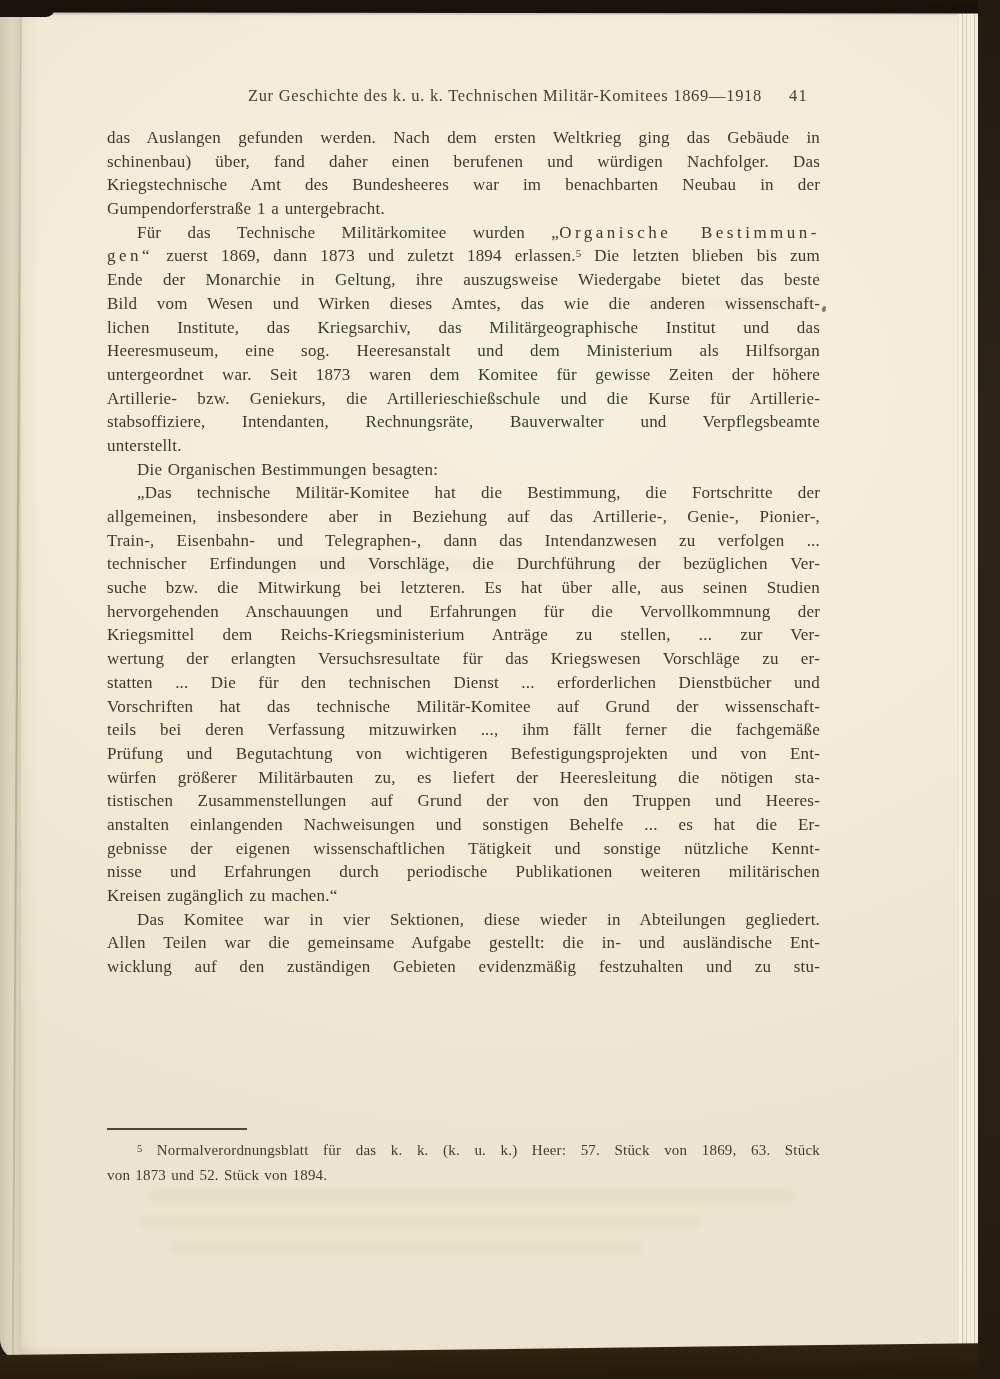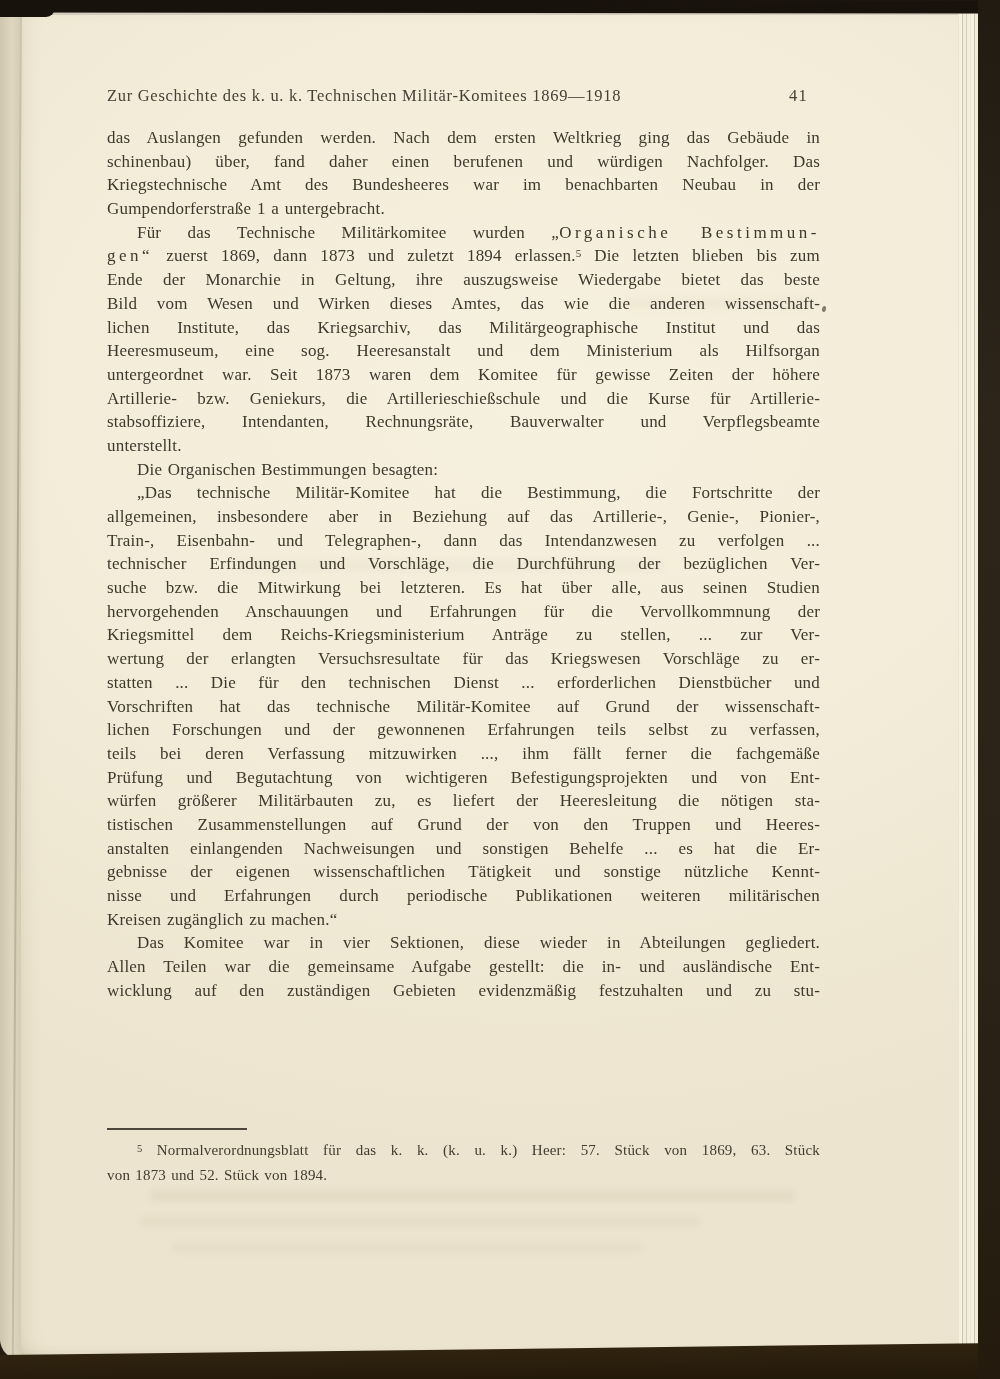--- a/index.html
+++ b/index.html
@@ -48,21 +48,21 @@
     transform:rotate(-.7deg); transform-origin:center;
   }
   .band-right { right:0; top:0; width:22px; height:1379px;
     background:linear-gradient(180deg,#211b12,#2d251a 30%,#2b2318 70%,#241b0e); }
 
   
   .running-head {
     left:107px; top:74px; width:713px; height:22px;
     font-size:16.5px; color:#474037; letter-spacing:.7px; white-space:nowrap;
   }
-  .rh-title { position:static; display:block; text-align:left; padding-right:58px; }
+  .rh-title { position:static; display:block; text-align:right; padding-right:58px; }
   .rh-page  { right:12px; top:0; letter-spacing:1.2px; }
 
   .body-text { left:107px; top:114px; width:713px; font-size:17px; color:#3e382e; }
   .body-text .tl, .footnote .tl {
     position:static; display:block;
     text-align:justify; text-align-last:justify;
     word-spacing:1.2px; letter-spacing:.2px;
   }
   .body-text .tl { line-height:23.7px; height:23.7px; }
   .tl.last { text-align-last:left; }
@@ -129,21 +129,20 @@
         <div class="tl ind">„Das technische Militär-Komitee hat die Bestimmung, die Fortschritte der</div>
         <div class="tl">allgemeinen, insbesondere aber in Beziehung auf das Artillerie-, Genie-, Pionier-,</div>
         <div class="tl">Train-, Eisenbahn- und Telegraphen-, dann das Intendanzwesen zu verfolgen ...</div>
         <div class="tl">technischer Erfindungen und Vorschläge, die Durchführung der bezüglichen Ver-</div>
         <div class="tl">suche bzw. die Mitwirkung bei letzteren. Es hat über alle, aus seinen Studien</div>
         <div class="tl">hervorgehenden Anschauungen und Erfahrungen für die Vervollkommnung der</div>
         <div class="tl">Kriegsmittel dem Reichs-Kriegsministerium Anträge zu stellen, ... zur Ver-</div>
         <div class="tl">wertung der erlangten Versuchsresultate für das Kriegswesen Vorschläge zu er-</div>
         <div class="tl">statten ... Die für den technischen Dienst ... erforderlichen Dienstbücher und</div>
         <div class="tl">Vorschriften hat das technische Militär-Komitee auf Grund der wissenschaft-</div>
-        <div class="tl">lichen Forschungen und der gewonnenen Erfahrungen teils selbst zu verfassen,</div>
         <div class="tl">teils bei deren Verfassung mitzuwirken ..., ihm fällt ferner die fachgemäße</div>
         <div class="tl">Prüfung und Begutachtung von wichtigeren Befestigungsprojekten und von Ent-</div>
         <div class="tl">würfen größerer Militärbauten zu, es liefert der Heeresleitung die nötigen sta-</div>
         <div class="tl">tistischen Zusammenstellungen auf Grund der von den Truppen und Heeres-</div>
         <div class="tl">anstalten einlangenden Nachweisungen und sonstigen Behelfe ... es hat die Er-</div>
         <div class="tl">gebnisse der eigenen wissenschaftlichen Tätigkeit und sonstige nützliche Kennt-</div>
         <div class="tl">nisse und Erfahrungen durch periodische Publikationen weiteren militärischen</div>
         <div class="tl last">Kreisen zugänglich zu machen.“</div>
         <div class="tl ind">Das Komitee war in vier Sektionen, diese wieder in Abteilungen gegliedert.</div>
         <div class="tl">Allen Teilen war die gemeinsame Aufgabe gestellt: die in- und ausländische Ent-</div>

